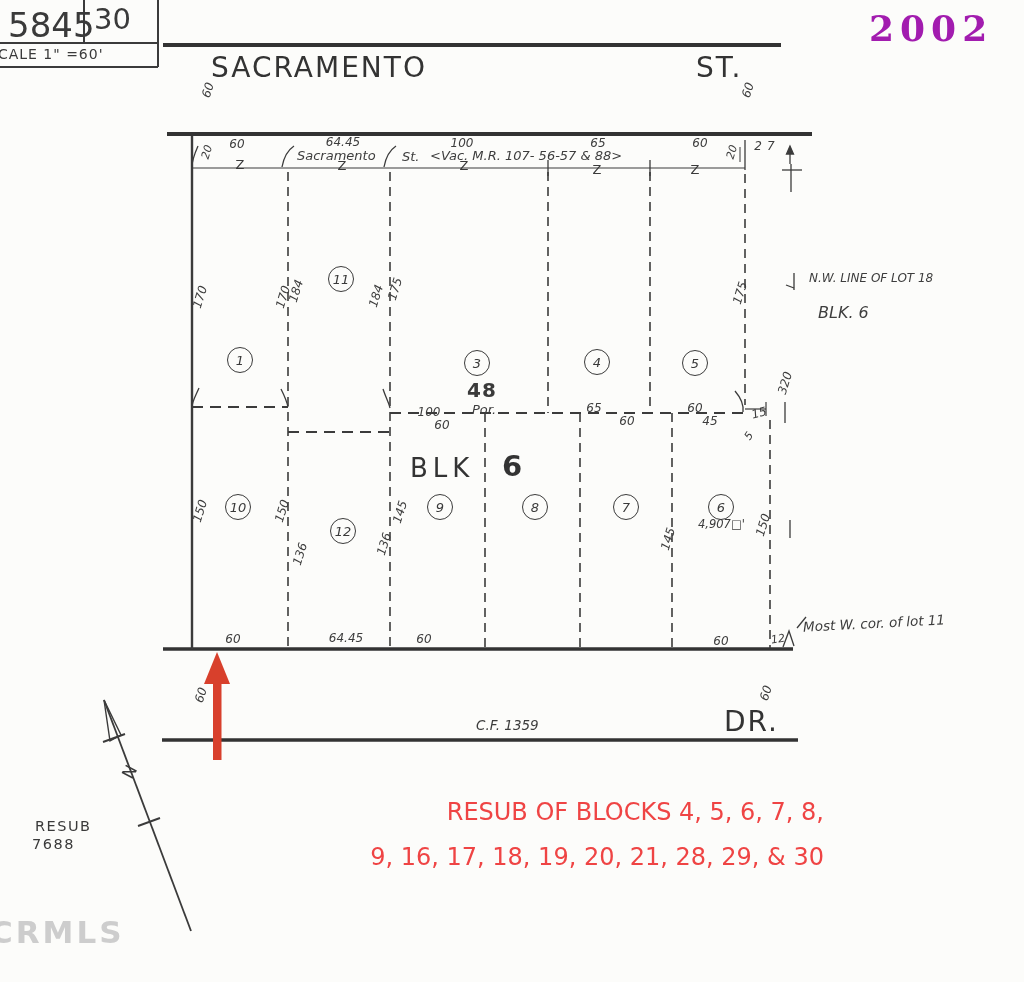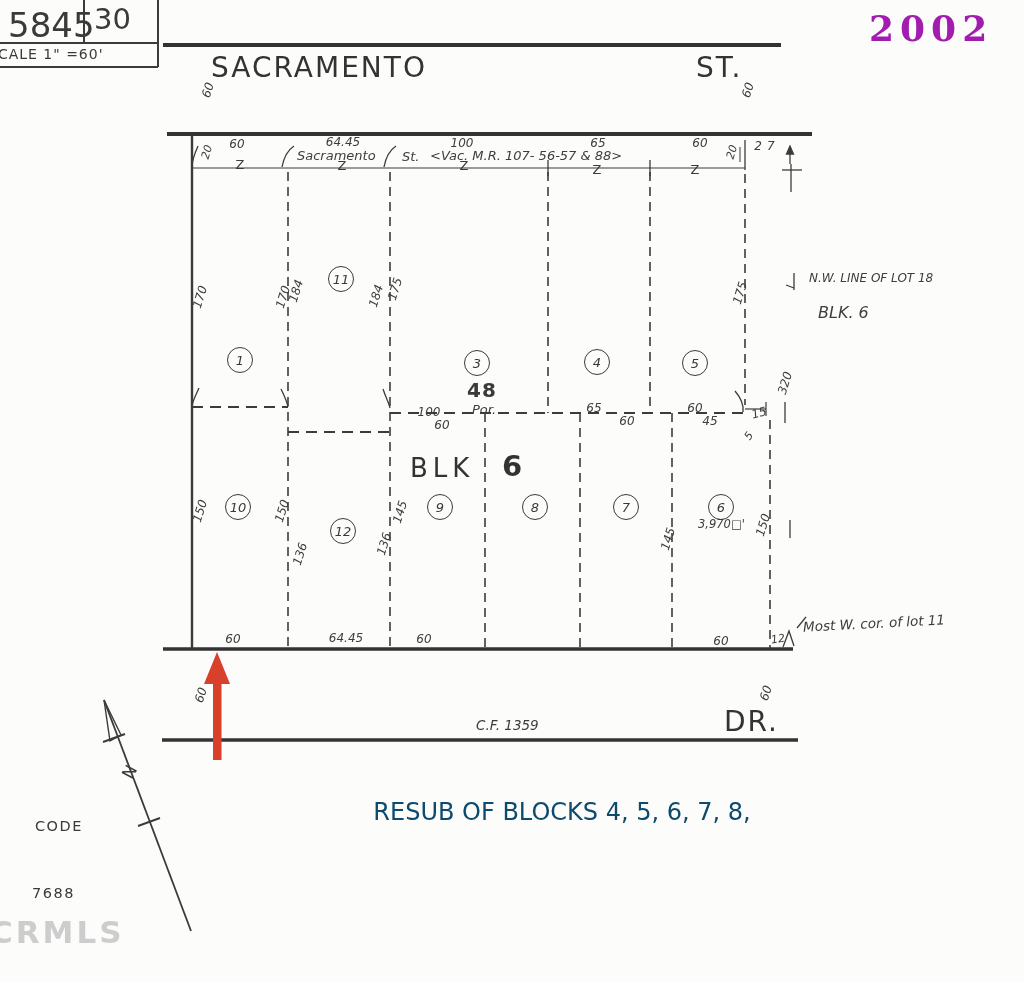--- a/index.html
+++ b/index.html
@@ -14,21 +14,21 @@
   .c.r8{transform:translate(-50%,-50%) rotate(-8deg)}
   .dim{font-style:italic;font-size:12px;color:#3d3d3d}
   .dim.sm{font-size:11px}
   .hand{font-style:italic;color:#3d3d3d}
   .big{font-size:28px;letter-spacing:2px;color:#333}
   .circle{position:absolute;width:24px;height:24px;border:1.6px solid #3b3b3b;border-radius:50%;
           display:flex;align-items:center;justify-content:center;font-style:italic;font-size:13px;
           transform:translate(-50%,-50%);background:transparent}
   .year{font-family:"DejaVu Serif",serif;font-weight:bold;font-size:36px;letter-spacing:6px;color:#a21caf}
   .wm{font-size:31px;letter-spacing:3px;color:#cdcdcd;font-weight:bold}
-  .fline{position:absolute;left:300px;width:524px;text-align:center;color:#0c4a6e}
+  .fline{position:absolute;left:300px;width:524px;text-align:right;color:#ef4444}
 </style>
 </head>
 <body>
 
 <div class="page">
 
   <svg width="1024" height="982" viewBox="0 0 1024 982">
 
     <g stroke="#3b3b3b" stroke-width="2" fill="none">
       <path d="M84,0 V43"></path>
@@ -163,21 +163,21 @@
   <div class="t dim c" style="left:627px;top:421px">60</div>
   <div class="t dim c" style="left:695px;top:408px">60</div>
   <div class="t dim c" style="left:710px;top:421px">45</div>
   <div class="t dim c r15" style="left:759px;top:413px">15</div>
   <div class="t dim sm c r55" style="left:749px;top:436px">5</div>
 
   <div class="t" style="left:467px;top:380px;font-size:20px;font-weight:bold;letter-spacing:1px">48</div>
   <div class="t hand c" style="left:484px;top:409px;font-size:13px">Por.</div>
   <div class="t" style="left:410px;top:455px;font-size:26px;letter-spacing:5px;color:#333">BLK</div>
   <div class="t" style="left:502px;top:452px;font-size:29px;font-weight:bold;color:#333">6</div>
-  <div class="t hand" style="left:698px;top:519px;font-size:11.5px">3,970□'</div>
+  <div class="t hand" style="left:698px;top:519px;font-size:11.5px">4,907□'</div>
 
   <div class="circle" style="left:240px;top:360px">
       <span>1</span>
     </div>
   <div class="circle" style="left:341px;top:279px">
       <span>11</span>
     </div>
   <div class="circle" style="left:477px;top:363px">
       <span>3</span>
     </div>
@@ -211,19 +211,20 @@
   <div class="t dim c" style="left:424px;top:639px">60</div>
   <div class="t dim c" style="left:721px;top:641px">60</div>
   <div class="t dim sm c r8" style="left:778px;top:639px">12</div>
 
   <div class="t dim c rv" style="left:201px;top:695px">60</div>
   <div class="t dim c rv" style="left:766px;top:693px">60</div>
   <div class="t hand" style="left:476px;top:719px;font-size:13.5px">C.F. 1359</div>
   <div class="t big" style="left:724px;top:708px">DR.</div>
 
   <div class="t c" style="left:130px;top:772px;font-size:17px;transform:translate(-50%,-50%) rotate(-62deg)">N</div>
-  <div class="t" style="left:35px;top:819px;font-size:14.5px;letter-spacing:1.5px">CODE</div>
-  <div class="t" style="left:32px;top:886px;font-size:14.5px;letter-spacing:1.5px">7688</div>
+  <div class="t" style="left:35px;top:819px;font-size:14.5px;letter-spacing:1.5px">RESUB</div>
+  <div class="t" style="left:32px;top:837px;font-size:14.5px;letter-spacing:1.5px">7688</div>
   <div class="t wm" style="left:-10px;top:917px">CRMLS</div>
 
   <div class="fline" style="top:798px;font-size:24px">RESUB  OF  BLOCKS   4, 5, 6, 7,  8,</div>
+  <div class="fline" style="top:843px;font-size:24px">9,  16, 17,  18, 19, 20, 21,  28,  29,  &amp; 30</div>
 
 </div>
 
 </body></html>

